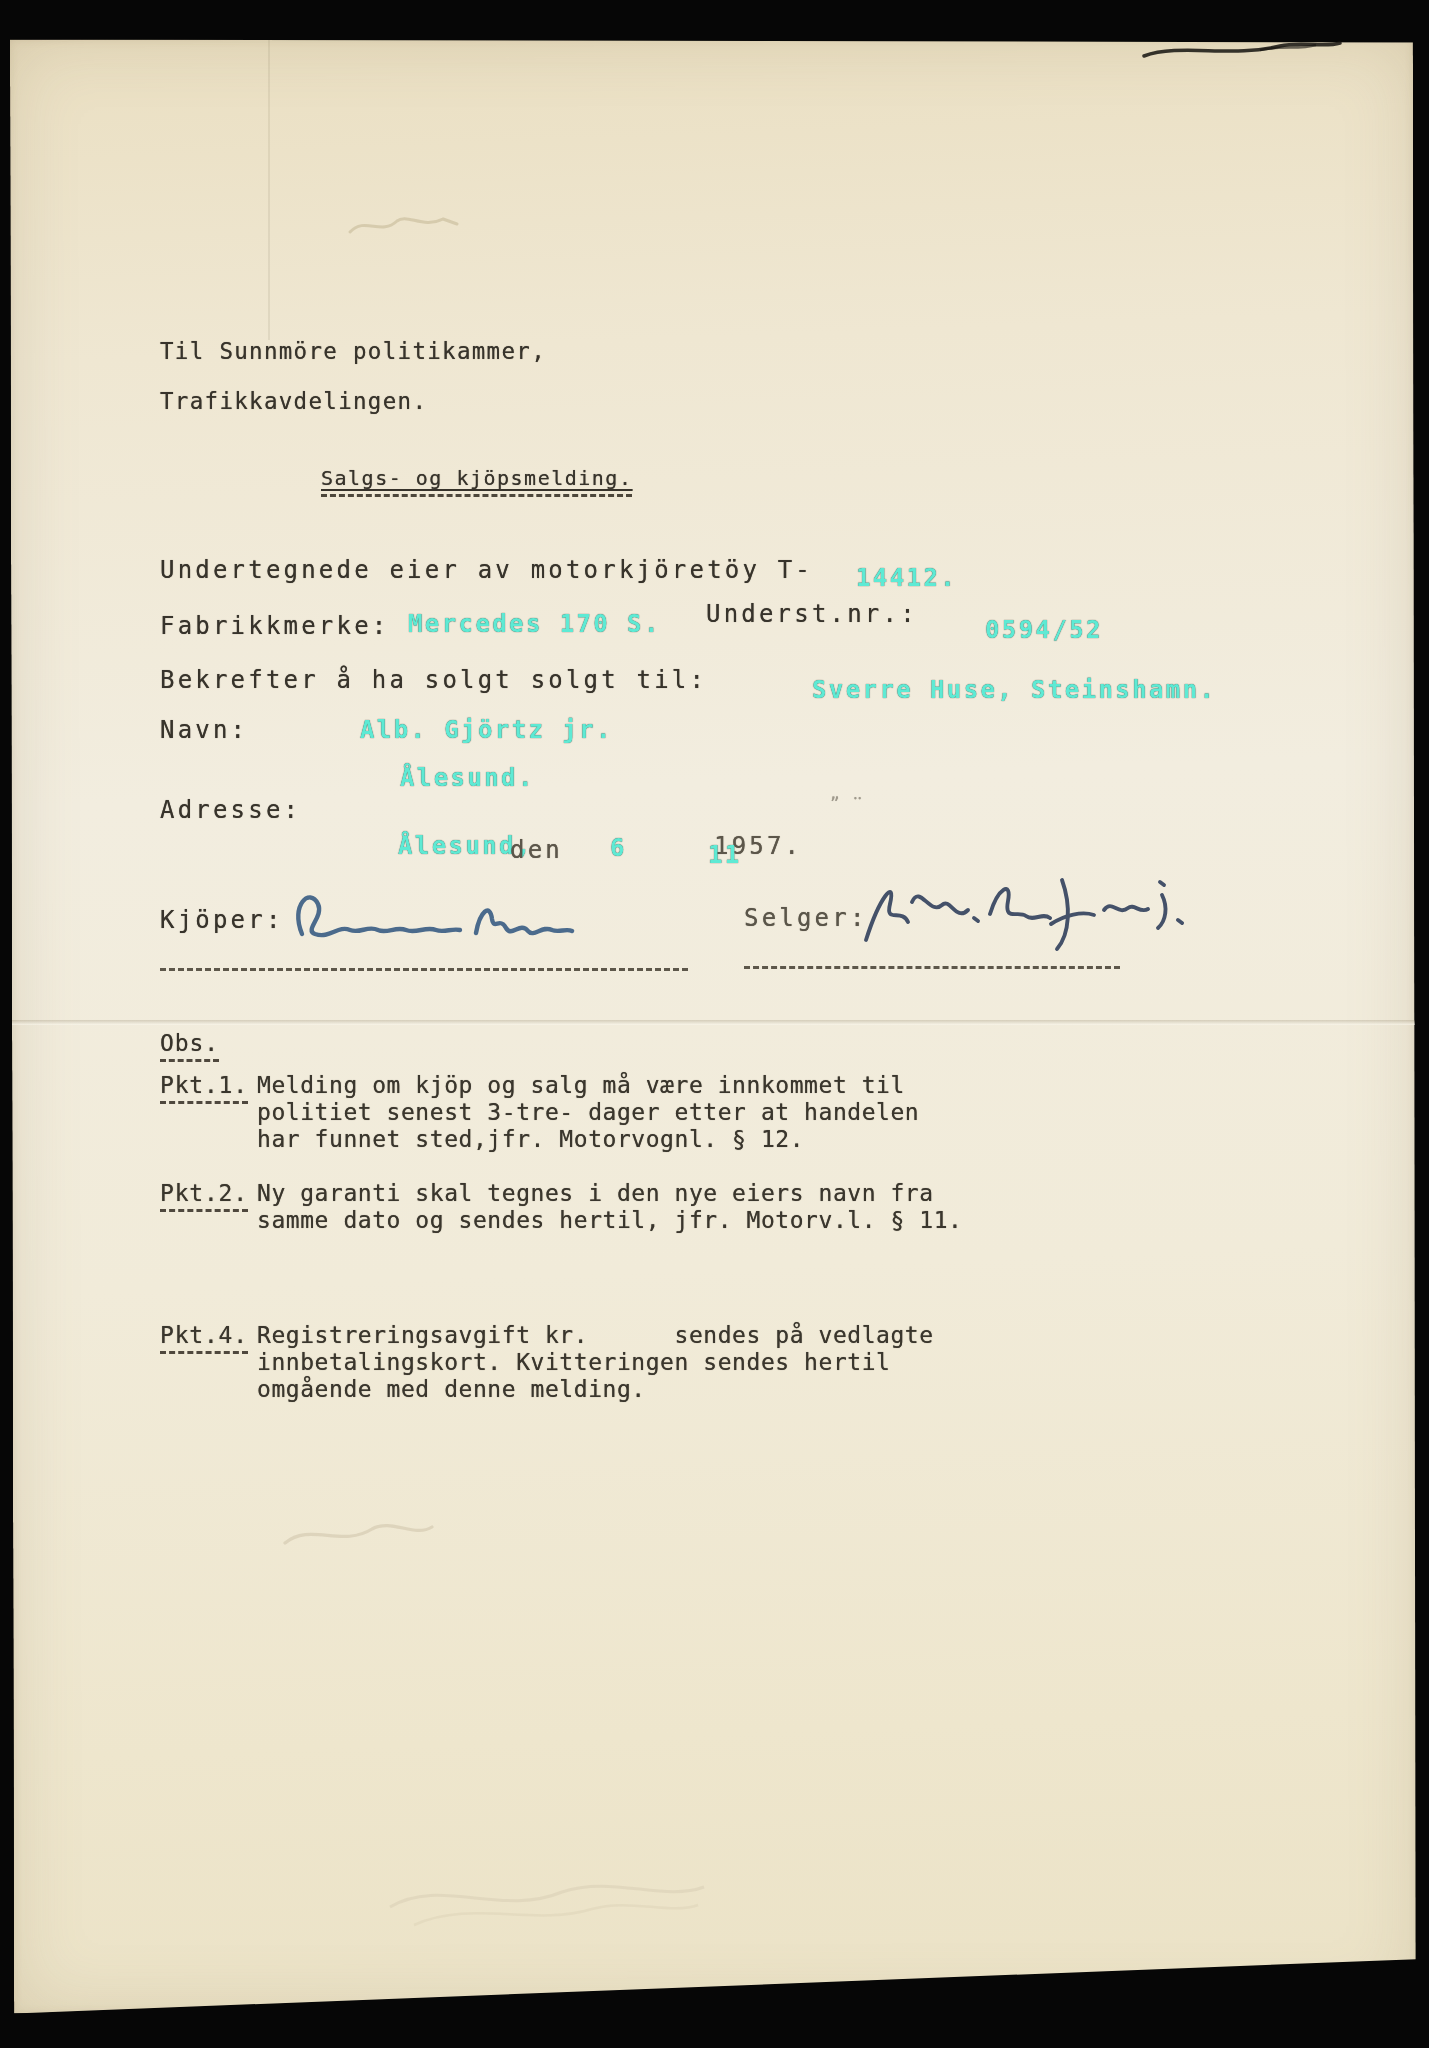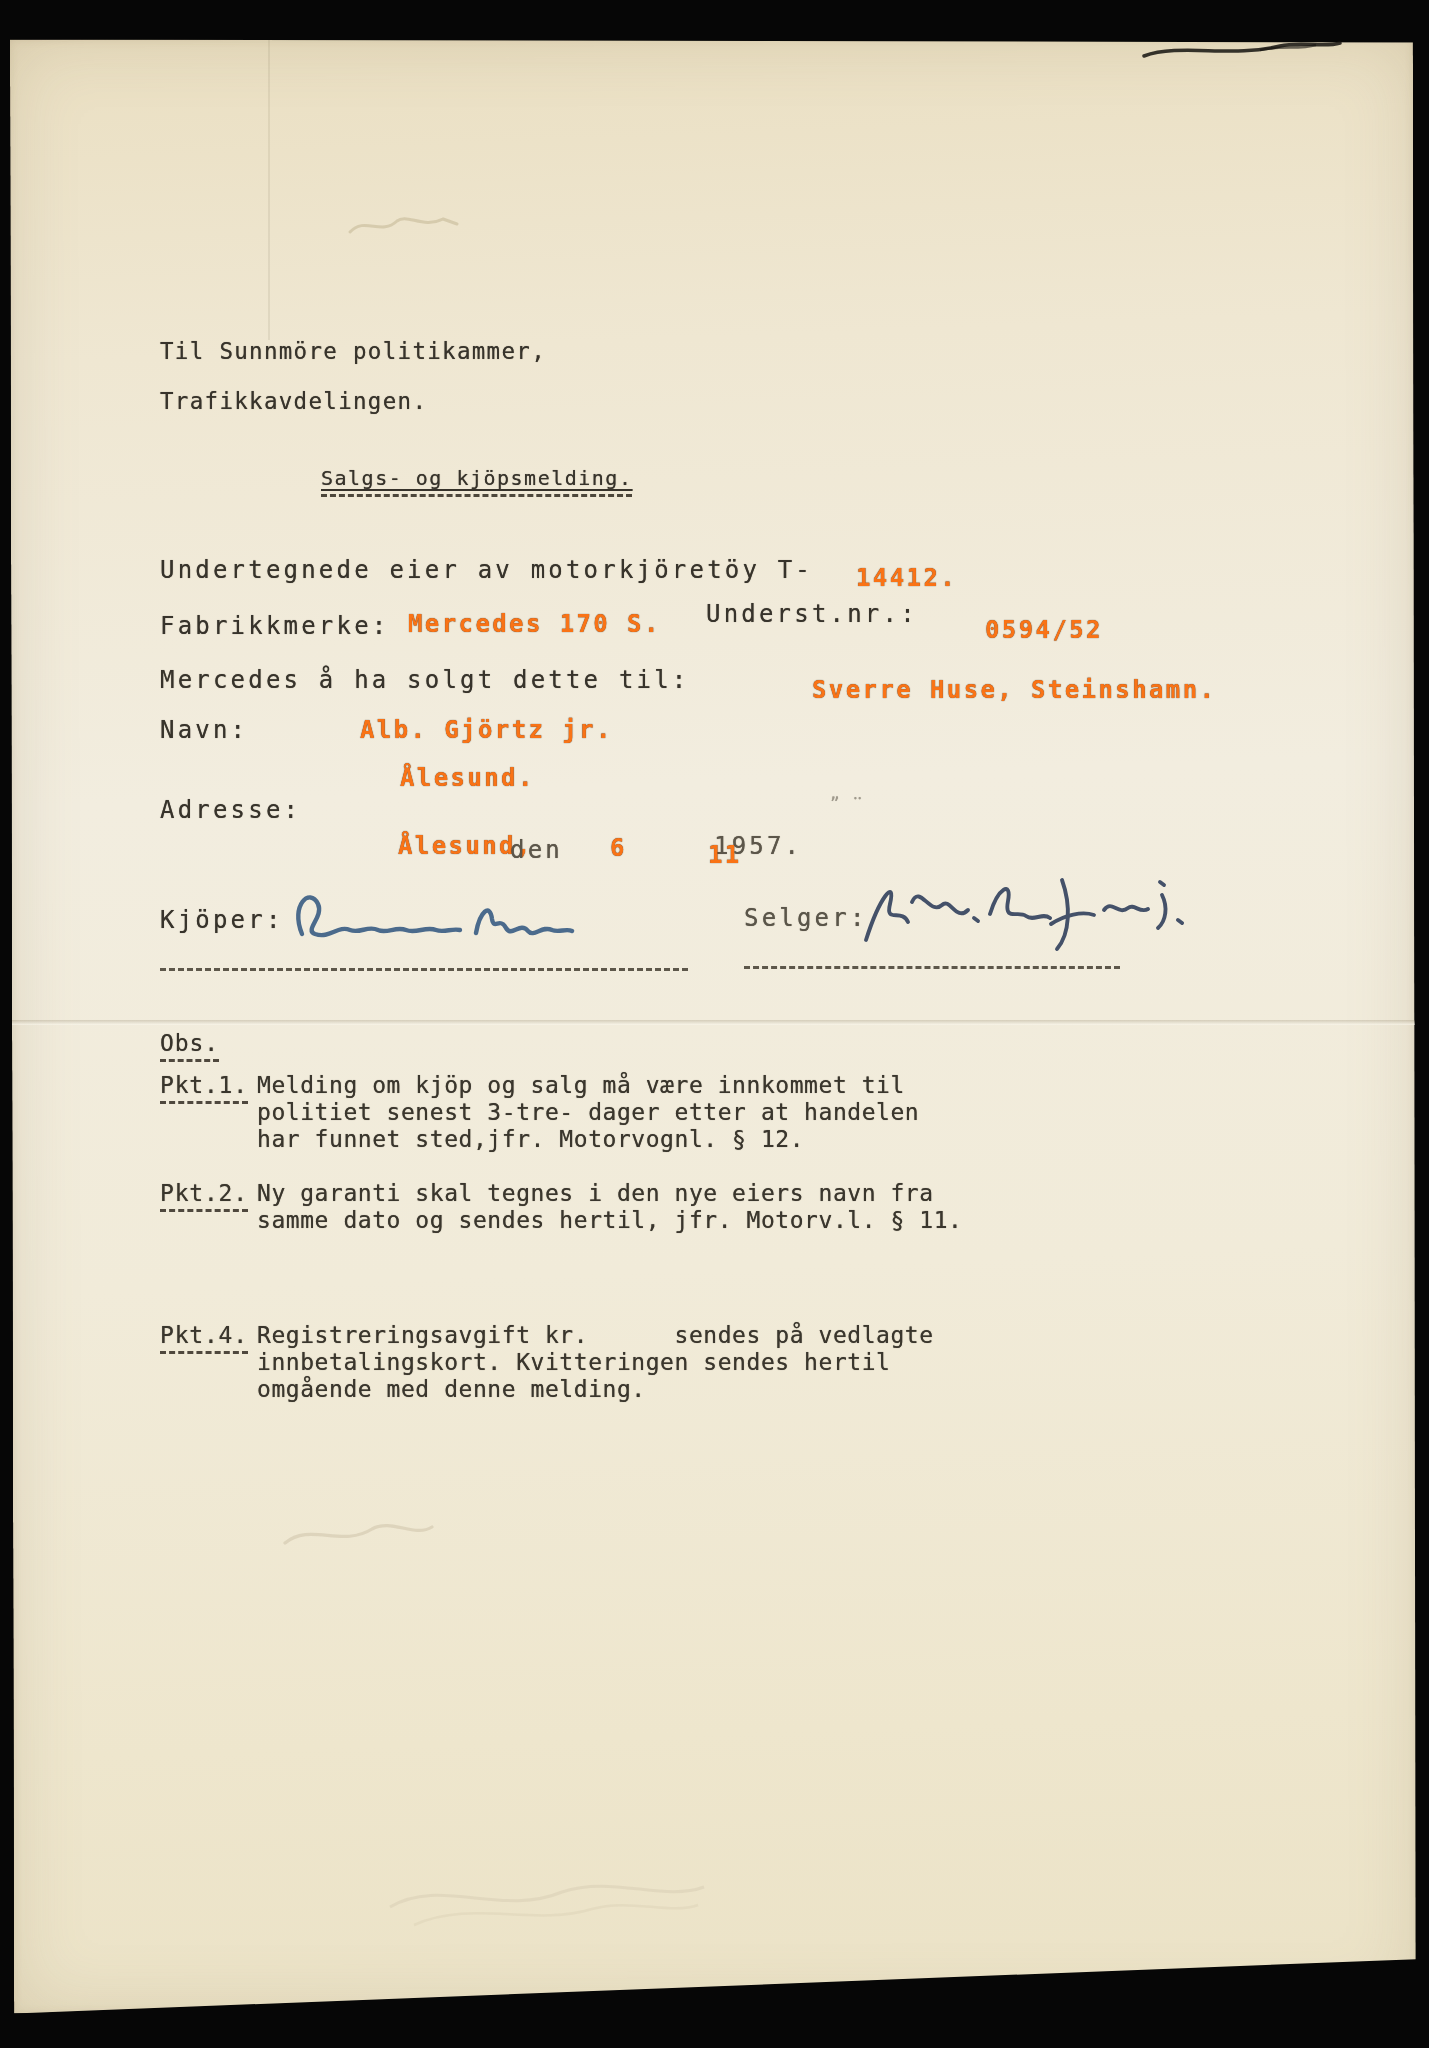--- a/index.html
+++ b/index.html
@@ -20,21 +20,21 @@
     position:absolute;white-space:nowrap;color:#37332b;
     font-size:24px;letter-spacing:3.2px;
     text-shadow:0 0 0.7px rgba(45,40,30,0.75);
   }
   .t-recipient{font-size:22.5px;letter-spacing:1.3px;}
   .t-title{font-size:20px;letter-spacing:1.5px;}
   .t-title .u{
     border-bottom:3px dashed rgba(48,42,32,0.85);
     padding-bottom:4px;text-decoration:underline;text-underline-offset:4px;
   }
-  .fill{font-weight:bold;color:#f97316;letter-spacing:2.4px;text-shadow:0 0 1px rgba(25,22,16,0.9);}
+  .fill{font-weight:bold;color:#5eead4;letter-spacing:2.4px;text-shadow:0 0 1px rgba(25,22,16,0.9);}
   .faded{color:#5c564a;}
   .sep{position:absolute;height:0;border-top:3px dashed #443e31;opacity:0.85;}
   .crease{
     position:absolute;left:12px;width:1403px;top:1020px;height:5px;
     background:linear-gradient(to bottom,rgba(110,95,65,0.22),rgba(255,253,244,0.55));
   }
   .vcrease{position:absolute;left:268px;top:40px;width:2px;height:300px;background:rgba(100,88,58,0.10);}
   .obs{font-size:23px;letter-spacing:0.9px;}
   .obs .u,.note-label .u{
     display:inline-block;border-bottom:3px dashed rgba(50,44,34,0.85);padding-bottom:3px;
@@ -80,21 +80,21 @@
   </div>
 
   <div class="t" style="left:160px;top:556px;">Undertegnede eier av motorkjöretöy T-</div>
   <div class="t fill" style="left:856px;top:564px;">14412.</div>
 
   <div class="t" style="left:160px;top:612px;">Fabrikkmerke:</div>
   <div class="t fill" style="left:408px;top:610px;">Mercedes 170 S.</div>
   <div class="t" style="left:706px;top:600px;">Underst.nr.:</div>
   <div class="t fill" style="left:985px;top:616px;">0594/52</div>
 
-  <div class="t" style="left:160px;top:666px;">Mercedes å ha solgt dette til:</div>
+  <div class="t" style="left:160px;top:666px;">Bekrefter å ha solgt solgt til:</div>
   <div class="t fill" style="left:812px;top:676px;">Sverre Huse, Steinshamn.</div>
 
   <div class="t" style="left:160px;top:716px;">Navn:</div>
   <div class="t fill" style="left:360px;top:716px;">Alb. Gjörtz jr.</div>
 
   <div class="t" style="left:160px;top:766px;margin-top:30px;">Adresse:</div>
   <div class="t fill" style="left:400px;top:764px;">Ålesund.</div>
 
   <div class="t" style="left:398px;top:832px;">
     <span class="faded" style="position:absolute;left:112px;top:4px;letter-spacing:3.2px;">den</span>

